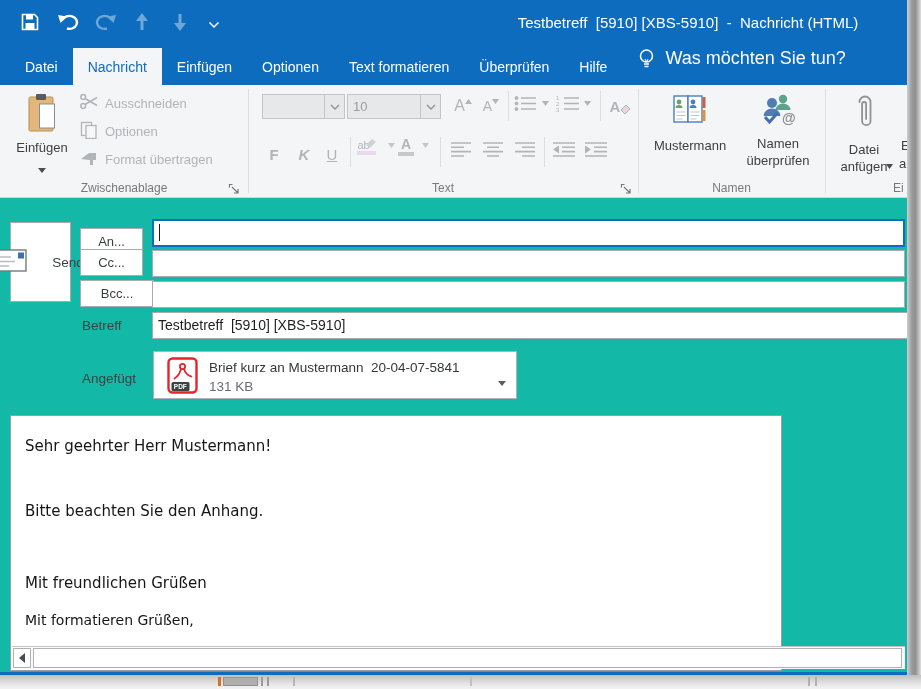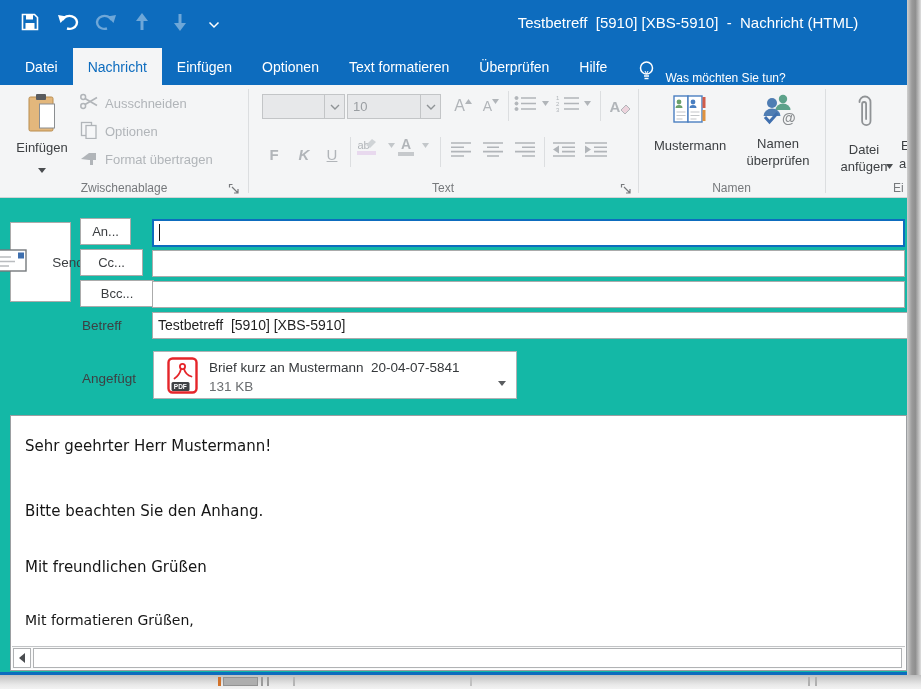--- a/index.html
+++ b/index.html
@@ -11,41 +11,41 @@
 
   
   #titlebar { left:0; top:0; width:921px; height:48px; background:#0d6cbe; }
   .qat-btn { top:13px; width:24px; height:22px; display:flex; align-items:center; justify-content:center; }
   #title-text { left:430px; top:14px; width:516px; text-align:center; color:#fff; font-size:15px; }
 
   
   #tabbar { left:0; top:48px; width:921px; height:37px; background:#0d6cbe; display:flex; align-items:stretch; padding-left:10px; }
   .tab { color:#fff; font-size:14px; padding:0 15px; display:flex; align-items:center; cursor:default; }
   .tab.active { background:#f4f5f6; color:#0d6cbe; }
-  #tellme { display:flex; align-items:flex-end; color:#fff; font-size:12px; margin-left:16px; gap:10px; }
+  #tellme { display:flex; align-items:flex-start; color:#fff; font-size:18px; margin-left:16px; gap:10px; }
 
   
   #ribbon { left:0; top:85px; width:921px; height:113px; background:#f4f5f6; border-bottom:1px solid #d2d4d6; }
   .vsep { top:4px; width:1px; height:104px; background:#dcdee0; }
   .grouplabel { top:96px; font-size:12px; color:#76797c; text-align:center; }
   .rbtn-big { display:flex; flex-direction:column; align-items:center; }
   .rlabel { font-size:13px; color:#3d4043; line-height:17px; text-align:center; }
   .disrow { display:flex; align-items:center; gap:7px; font-size:13px; color:#b1b5b9; }
   .combo { height:25px; background:#e7e8ea; border:1px solid #c3c5c7; display:flex; align-items:center; justify-content:space-between; padding-left:5px; color:#9a9ea2; font-size:13px; }
   .combo .chev { width:20px; height:100%; display:flex; align-items:center; justify-content:center; border-left:1px solid #c3c5c7; }
   .tg { display:flex; align-items:center; justify-content:center; color:#b1b5b9; }
 
   
   .hdrbtn { background:#fff; border:1px solid #ababab; color:#3b3e41; font-size:13px; display:flex; align-items:center; justify-content:center; }
   .field { background:#fff; border:1px solid #ababab; }
   .field.focused { border:2px solid #0d6cbe; }
   .flabel { font-size:13.5px; color:#3d4043; }
 
   
-  #mailbody { left:10px; top:415px; width:897px; height:256px; border:1px solid #9b9ea1; background:#fff; }
+  #mailbody { left:10px; top:415px; width:772px; height:256px; border:1px solid #9b9ea1; background:#fff; }
   .bodyline { left:14px; color:#161616; font-family:"DejaVu Sans",sans-serif; font-size:15px; }
   #hscroll { left:1px; bottom:1px; width:893px; height:23px; border-top:1px solid #c2c4c6; background:#fafafa; }
   #hscroll-arrow { left:1px; top:1px; width:18px; height:20px; background:#fff; border:1px solid #b0b2b4; display:flex; align-items:center; justify-content:center; }
   #hscroll-thumb { left:21px; top:1px; width:869px; height:20px; background:#fff; border:1px solid #b0b2b4; }
   .tri-left { width:0; height:0; border-top:5px solid transparent; border-bottom:5px solid transparent; border-right:6px solid #4a4d50; }
 
   
   #bottom-line { left:0; top:672px; width:910px; height:3px; background:#0d6cbe; }
   #bottom-strip { left:0; top:675px; width:921px; height:14px; background:linear-gradient(#bfbfbf,#e9e9e9 70%,#f2f2f2); }
   #right-edge { left:907px; top:0; width:14px; height:675px; background:linear-gradient(to right,#cfcfcf,#9a9a9a 35%,#8f8f8f 60%,#dedede); }
@@ -355,21 +355,21 @@
       <svg width="46" height="26" viewBox="0 0 46 26">
           <path d="M2 6 h7 M4 11 h5 M6 16 h3" stroke="#8a8d90" stroke-width="1.4"></path>
           <rect x="12" y="2" width="32" height="21" fill="#fff" stroke="#75797d" stroke-width="1.4"></rect>
           <path d="M16 9 h13 M16 13.5 h17 M16 18 h11" stroke="#b9bcbf" stroke-width="1.3"></path>
           <rect x="36" y="4.5" width="6" height="6" fill="#3e6fae"></rect>
         </svg>
     </span>
     <span style="font-size:13.5px">Senden</span>
   </div>
 
-  <div class="abs hdrbtn" style="left:80px; top:218px; width:51px; height:27px">An...</div>
+  <div class="abs hdrbtn" style="left:80px; top:228px; width:63px; height:27px">An...</div>
   <div class="abs field focused pre" style="left:152px; top:219px; width:753px; height:28px; font-size:13.5px; line-height:24px; padding-left:5px"></div>
   <div class="abs" style="left:159px; top:224px; width:1px; height:17px; background:#1a1a1a"></div>
 
   <div class="abs hdrbtn" style="left:80px; top:249px; width:63px; height:27px">Cc...</div>
   <div class="abs field pre" style="left:152px; top:250px; width:753px; height:27px; font-size:13.5px; line-height:25px; padding-left:5px"></div>
 
   <div class="abs hdrbtn" style="left:80px; top:280px; width:74px; height:27px">Bcc...</div>
   <div class="abs field pre" style="left:152px; top:281px; width:753px; height:27px; font-size:13.5px; line-height:25px; padding-left:5px"></div>
 
   <div class="abs flabel" style="left:82px; top:318px">Betreff</div>
@@ -391,21 +391,21 @@
     <span class="abs" style="left:344px; top:20px">
       <svg width="8" height="5" viewBox="0 0 8 5">
           <polygon points="0,0 8,0 4,5" fill="#5a5d60"></polygon>
         </svg>
     </span>
   </div>
 
   <div class="abs" id="mailbody">
     <div class="abs bodyline" style="top:21px">Sehr geehrter Herr Mustermann!</div>
     <div class="abs bodyline" style="top:86px">Bitte beachten Sie den Anhang.</div>
-    <div class="abs bodyline" style="top:142px">Mit freundlichen Grüßen</div>
+    <div class="abs bodyline" style="top:158px">Mit freundlichen Grüßen</div>
     <div class="abs bodyline" style="top:196px; font-size:14px">Mit formatieren Grüßen,</div>
     <div class="abs" id="hscroll">
       <div class="abs" id="hscroll-arrow">
           <span class="tri-left"></span>
         </div>
       <div class="abs" id="hscroll-thumb"></div>
     </div>
   </div>
 
   <div class="abs" id="bottom-line"></div>

